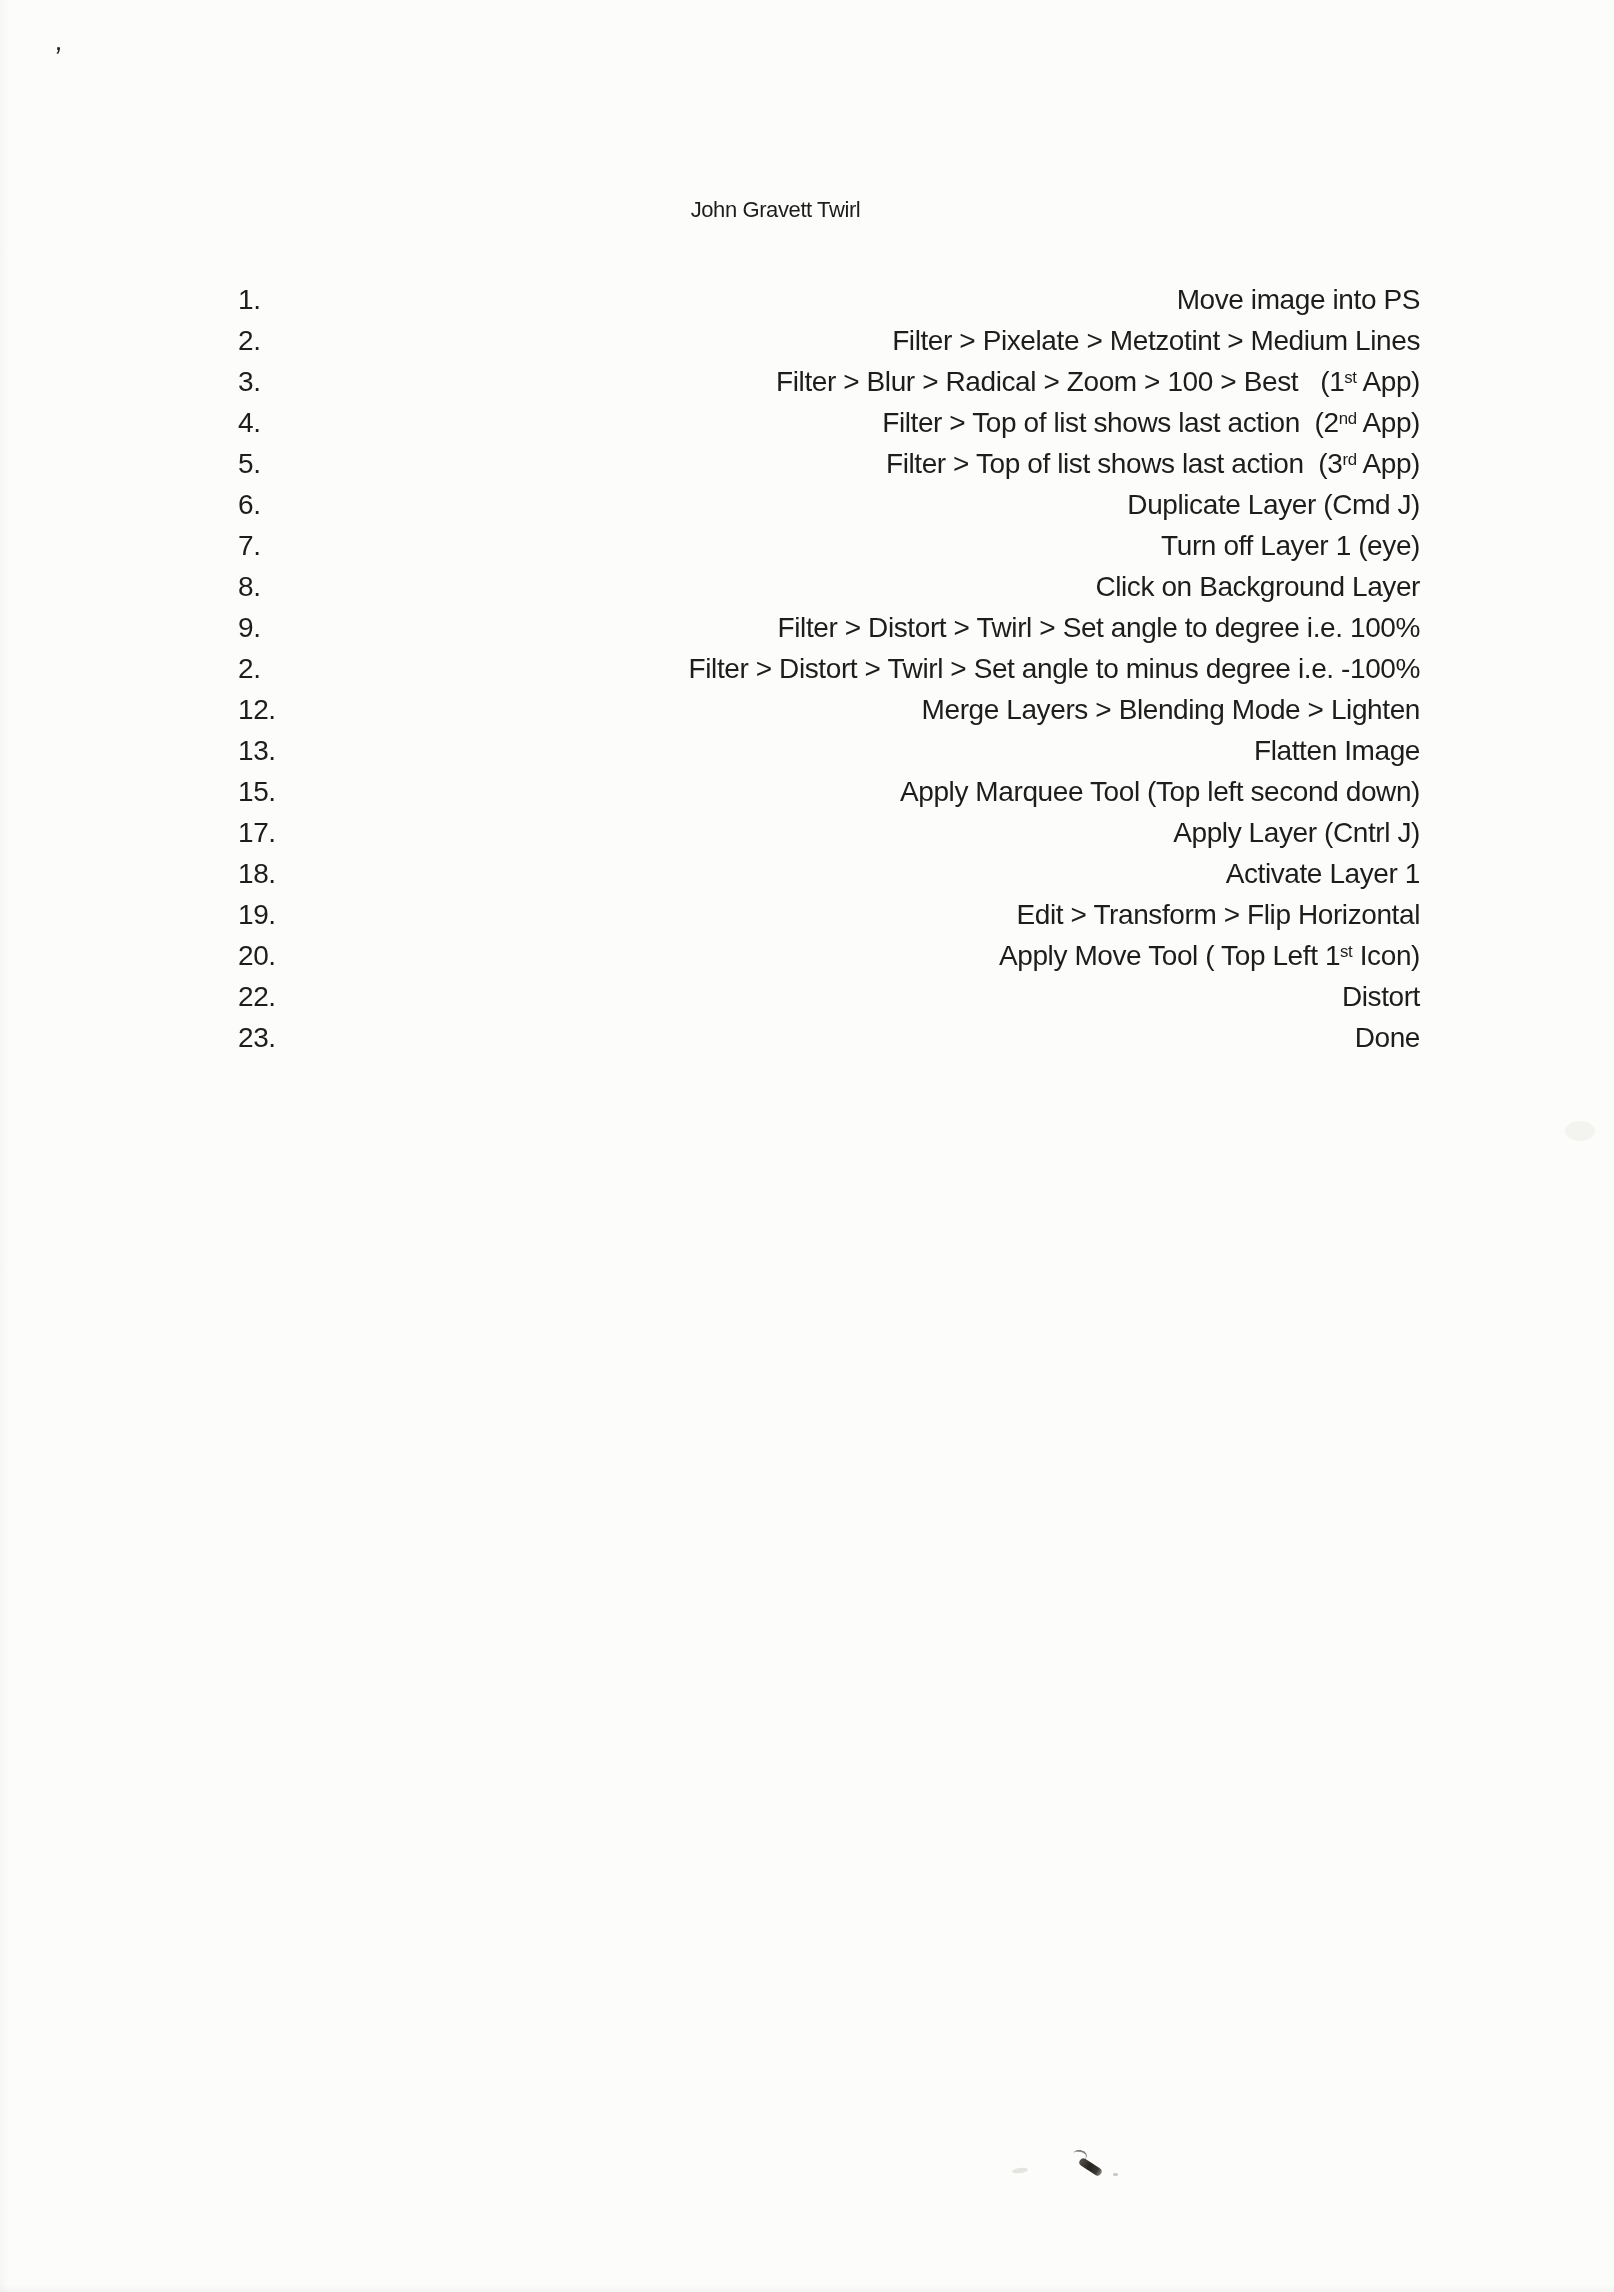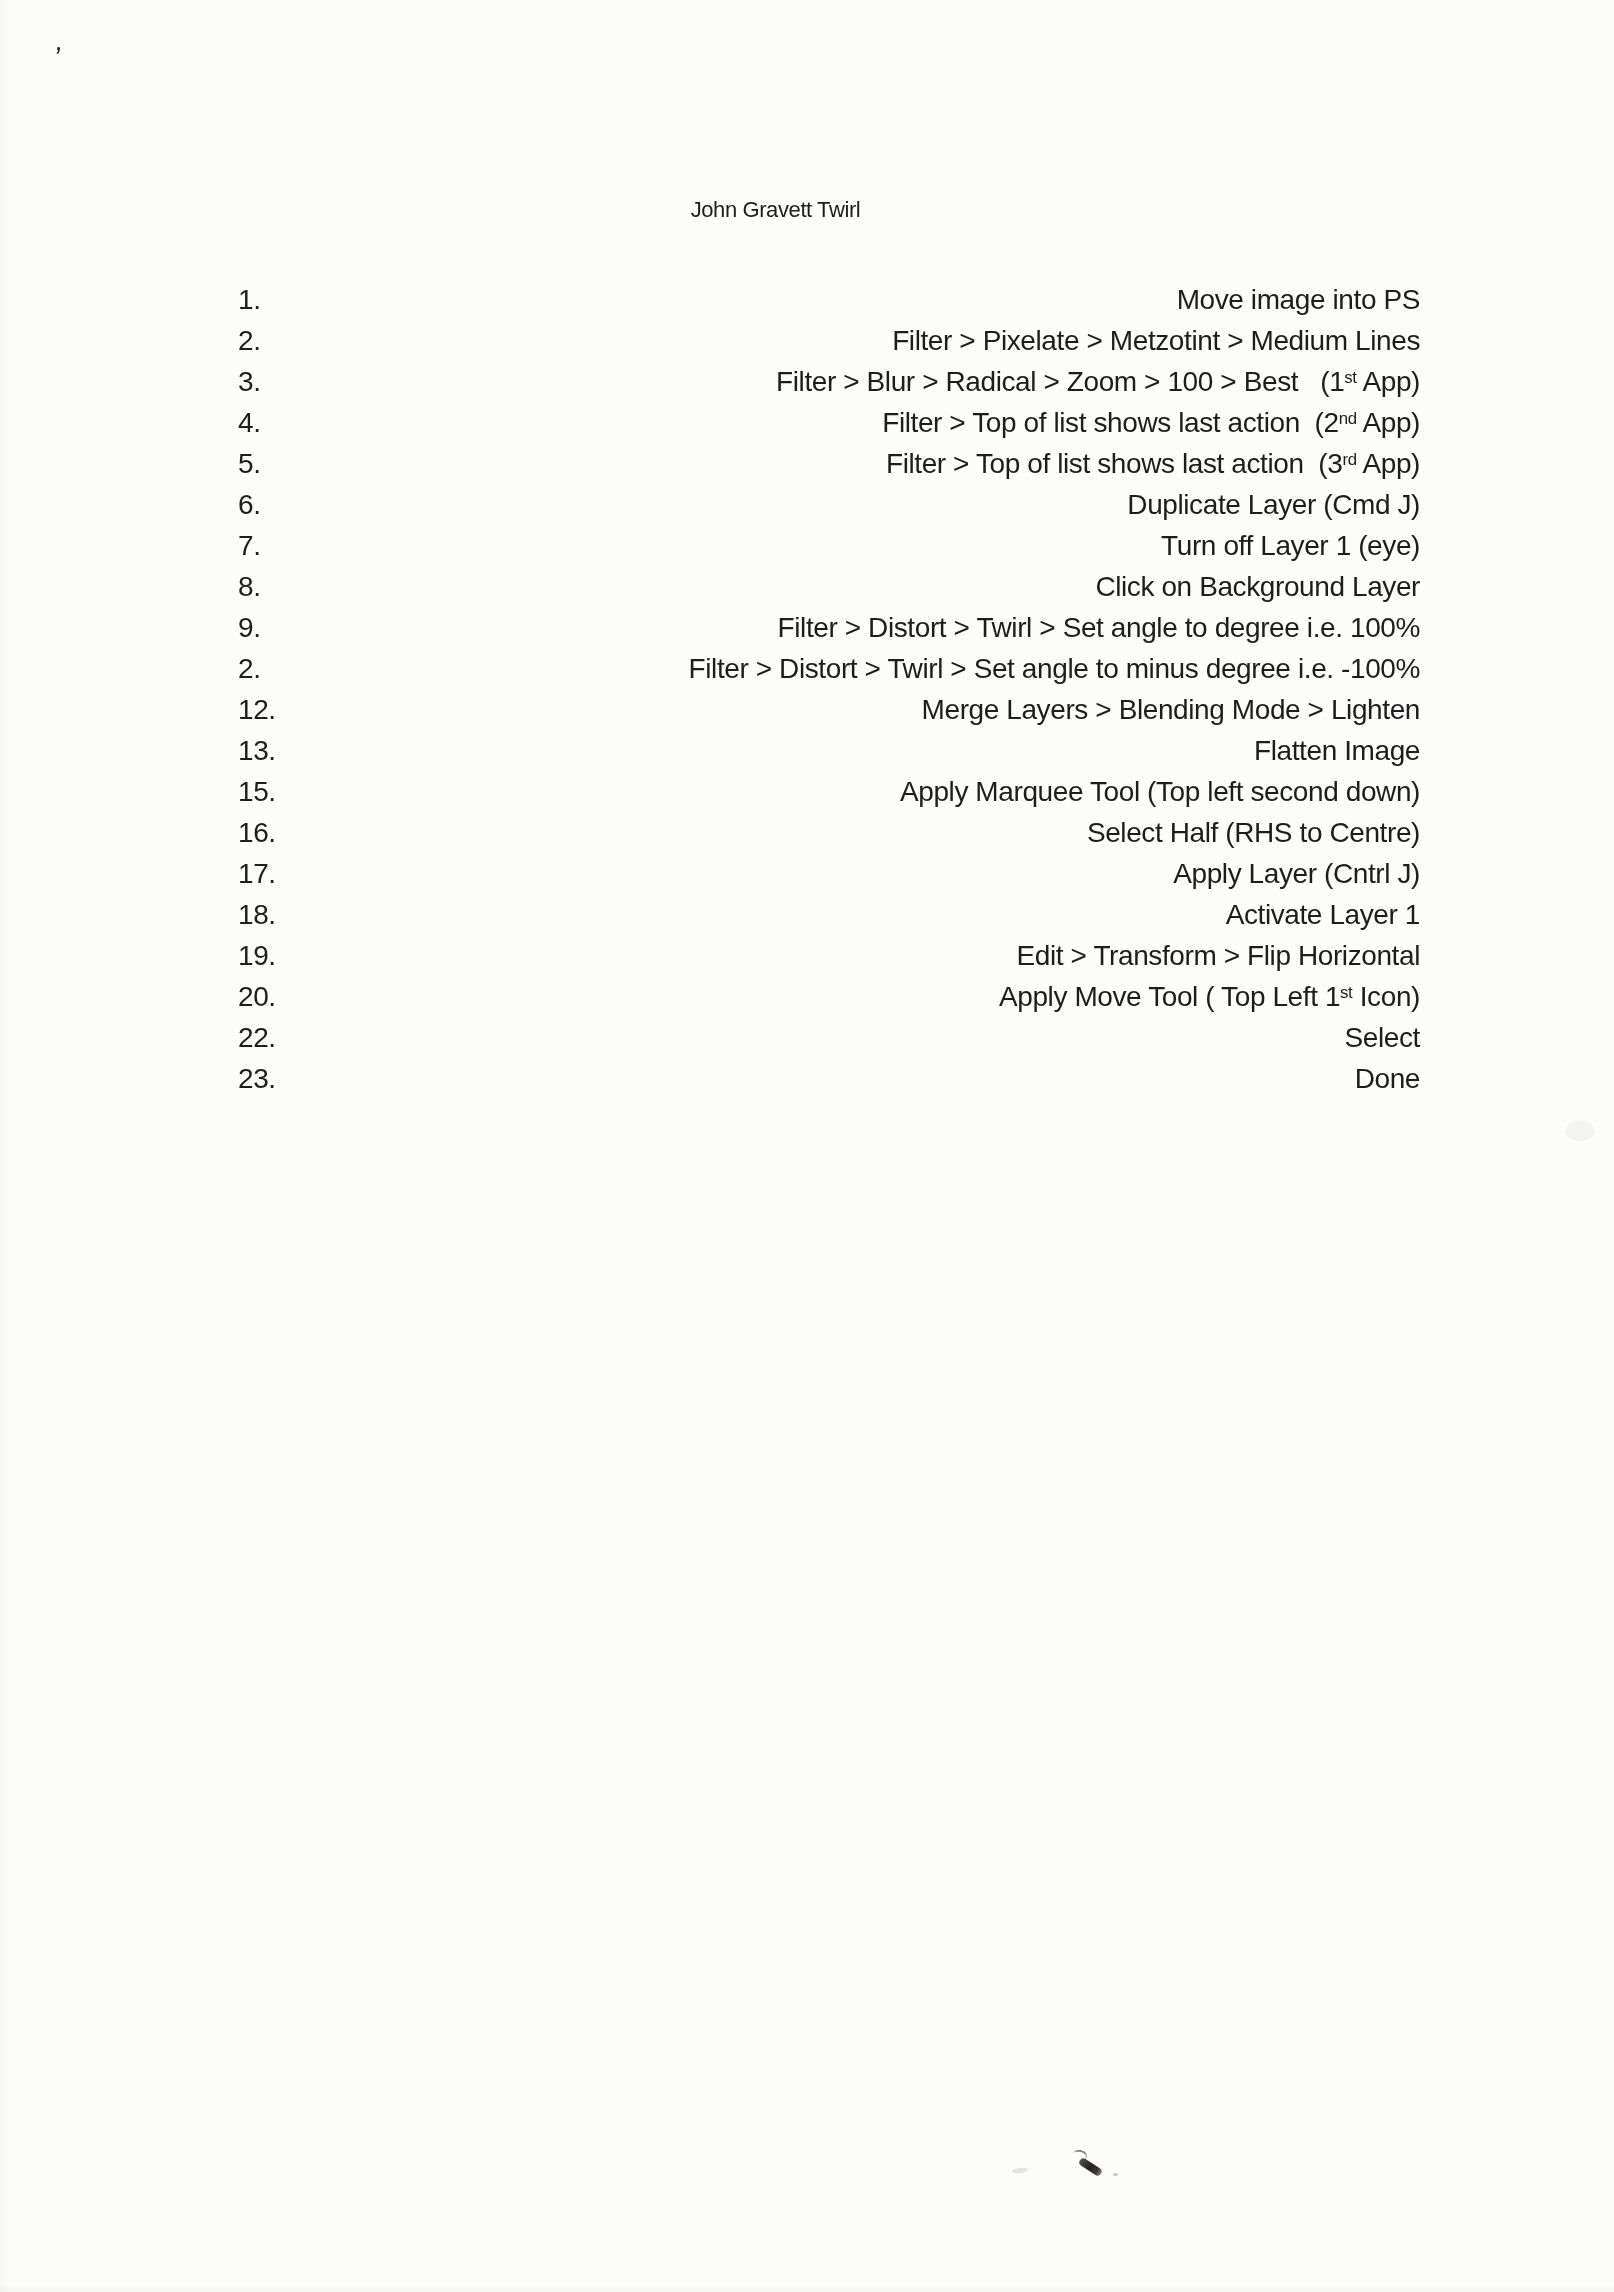--- a/index.html
+++ b/index.html
@@ -144,26 +144,25 @@
     <li><span class="item-number">4.</span><span class="item-text"><span>Filter &gt; Top of list shows last action  (2</span><sup>nd</sup><span> App)</span></span></li>
     <li><span class="item-number">5.</span><span class="item-text"><span>Filter &gt; Top of list shows last action  (3</span><sup>rd</sup><span> App)</span></span></li>
     <li><span class="item-number">6.</span><span class="item-text"><span>Duplicate Layer (Cmd J)</span></span></li>
     <li><span class="item-number">7.</span><span class="item-text"><span>Turn off Layer 1 (eye)</span></span></li>
     <li><span class="item-number">8.</span><span class="item-text"><span>Click on Background Layer</span></span></li>
     <li><span class="item-number">9.</span><span class="item-text"><span>Filter &gt; Distort &gt; Twirl &gt; Set angle to degree i.e. 100%</span></span></li>
     <li><span class="item-number">2.</span><span class="item-text"><span>Filter &gt; Distort &gt; Twirl &gt; Set angle to minus degree i.e. -100%</span></span></li>
     <li><span class="item-number">12.</span><span class="item-text"><span>Merge Layers &gt; Blending Mode &gt; Lighten</span></span></li>
     <li><span class="item-number">13.</span><span class="item-text"><span>Flatten Image</span></span></li>
     <li><span class="item-number">15.</span><span class="item-text"><span>Apply Marquee Tool (Top left second down)</span></span></li>
-    <li><span class="item-number">16.</span><span class="item-text"><span>Select Half (RHS to Centre)</span></span></li>
     <li><span class="item-number">17.</span><span class="item-text"><span>Apply Layer (Cntrl J)</span></span></li>
     <li><span class="item-number">18.</span><span class="item-text"><span>Activate Layer 1</span></span></li>
     <li><span class="item-number">19.</span><span class="item-text"><span>Edit &gt; Transform &gt; Flip Horizontal</span></span></li>
     <li><span class="item-number">20.</span><span class="item-text"><span>Apply Move Tool ( Top Left 1</span><sup>st</sup><span> Icon)</span></span></li>
-    <li><span class="item-number">22.</span><span class="item-text"><span>Select</span></span></li>
+    <li><span class="item-number">22.</span><span class="item-text"><span>Distort</span></span></li>
     <li><span class="item-number">23.</span><span class="item-text"><span>Done</span></span></li>
   </ol>
 
 <span class="apostrophe-mark">’</span>
 
 <div class="scribble">
   <span class="scribble-curl"></span>
   <span class="scribble-stroke"></span>
   <span class="scribble-dot"></span>
 </div>

